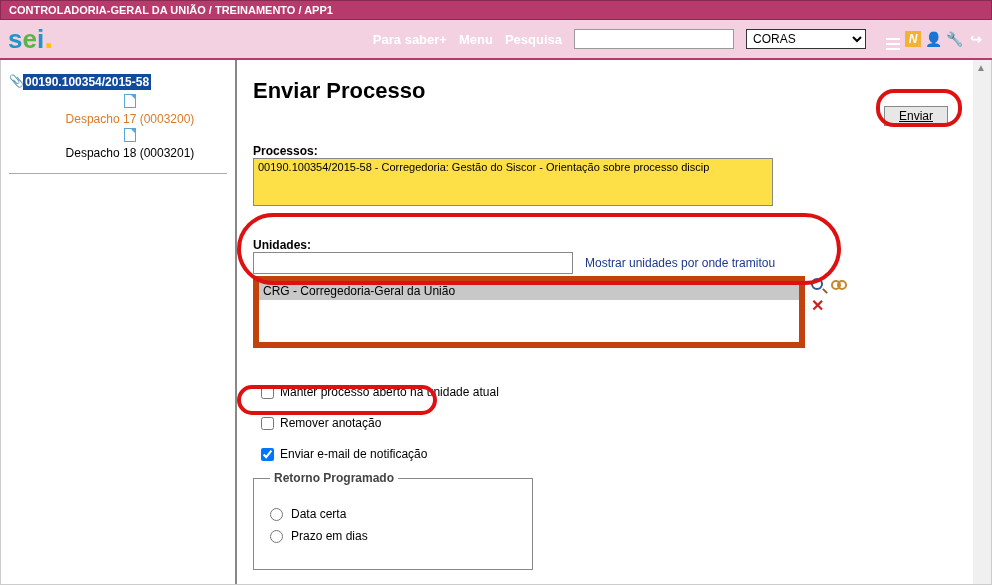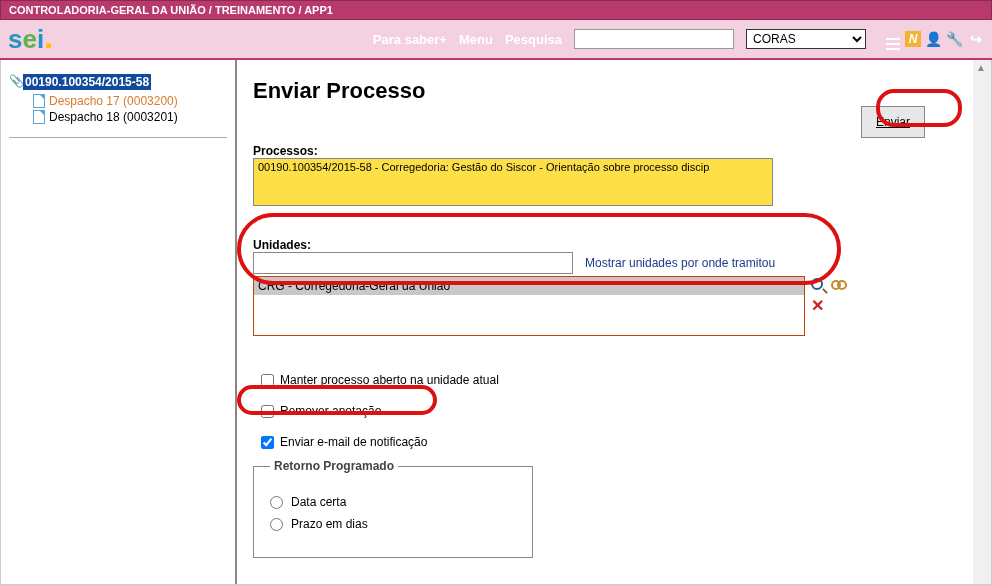--- a/index.html
+++ b/index.html
@@ -99,20 +99,21 @@
     font-weight: bold;
     padding: 1px 2px;
     font-size: 12px;
   }
   .doc-row {
     display: flex;
     align-items: center;
     gap: 4px;
     padding: 1px 0 1px 24px;
     font-size: 12px;
+    flex-direction: column;
   }
   .doc-row.sel { color: #d87b2a; }
   .doc-row.unsel { color: #000; }
   .file-icon {
     width: 12px; height: 14px;
     background: #fff;
     border: 1px solid #5aa5d8;
     position: relative;
   }
   .file-icon::before {
@@ -167,24 +168,24 @@
     position: relative;
   }
   .main h1 {
     font-size: 22px;
     font-weight: bold;
     margin-bottom: 40px;
   }
   .btn-enviar {
     position: absolute;
     top: 46px;
-    right: 66px;
+    right: 43px;
     background: #e7e7e7;
     border: 1px solid #888;
-    padding: 8px 14px;
+    padding: 2px 14px;
     font-size: 12px;
     cursor: pointer;
     text-decoration: underline;
   }
   .field-label {
     font-size: 12px;
     font-weight: bold;
     margin-bottom: 0px;
     display: block;
   }
@@ -217,22 +218,22 @@
     font-size: 12px;
     cursor: pointer;
   }
   .unid-list-wrap {
     display: flex;
     align-items: flex-start;
     gap: 6px;
   }
   .unid-list {
     width: 552px;
-    height: 60px;
-    border: 1px solid #c2410c;
+    height: 72px;
+    border: 6px solid #c2410c;
     overflow-y: scroll;
     background: #fff;
     margin-bottom: 20px;
   }
   .unid-list-item {
     background: #c8c8c8;
     padding: 2px 4px;
     font-size: 12px;
   }
   .unid-icons {

